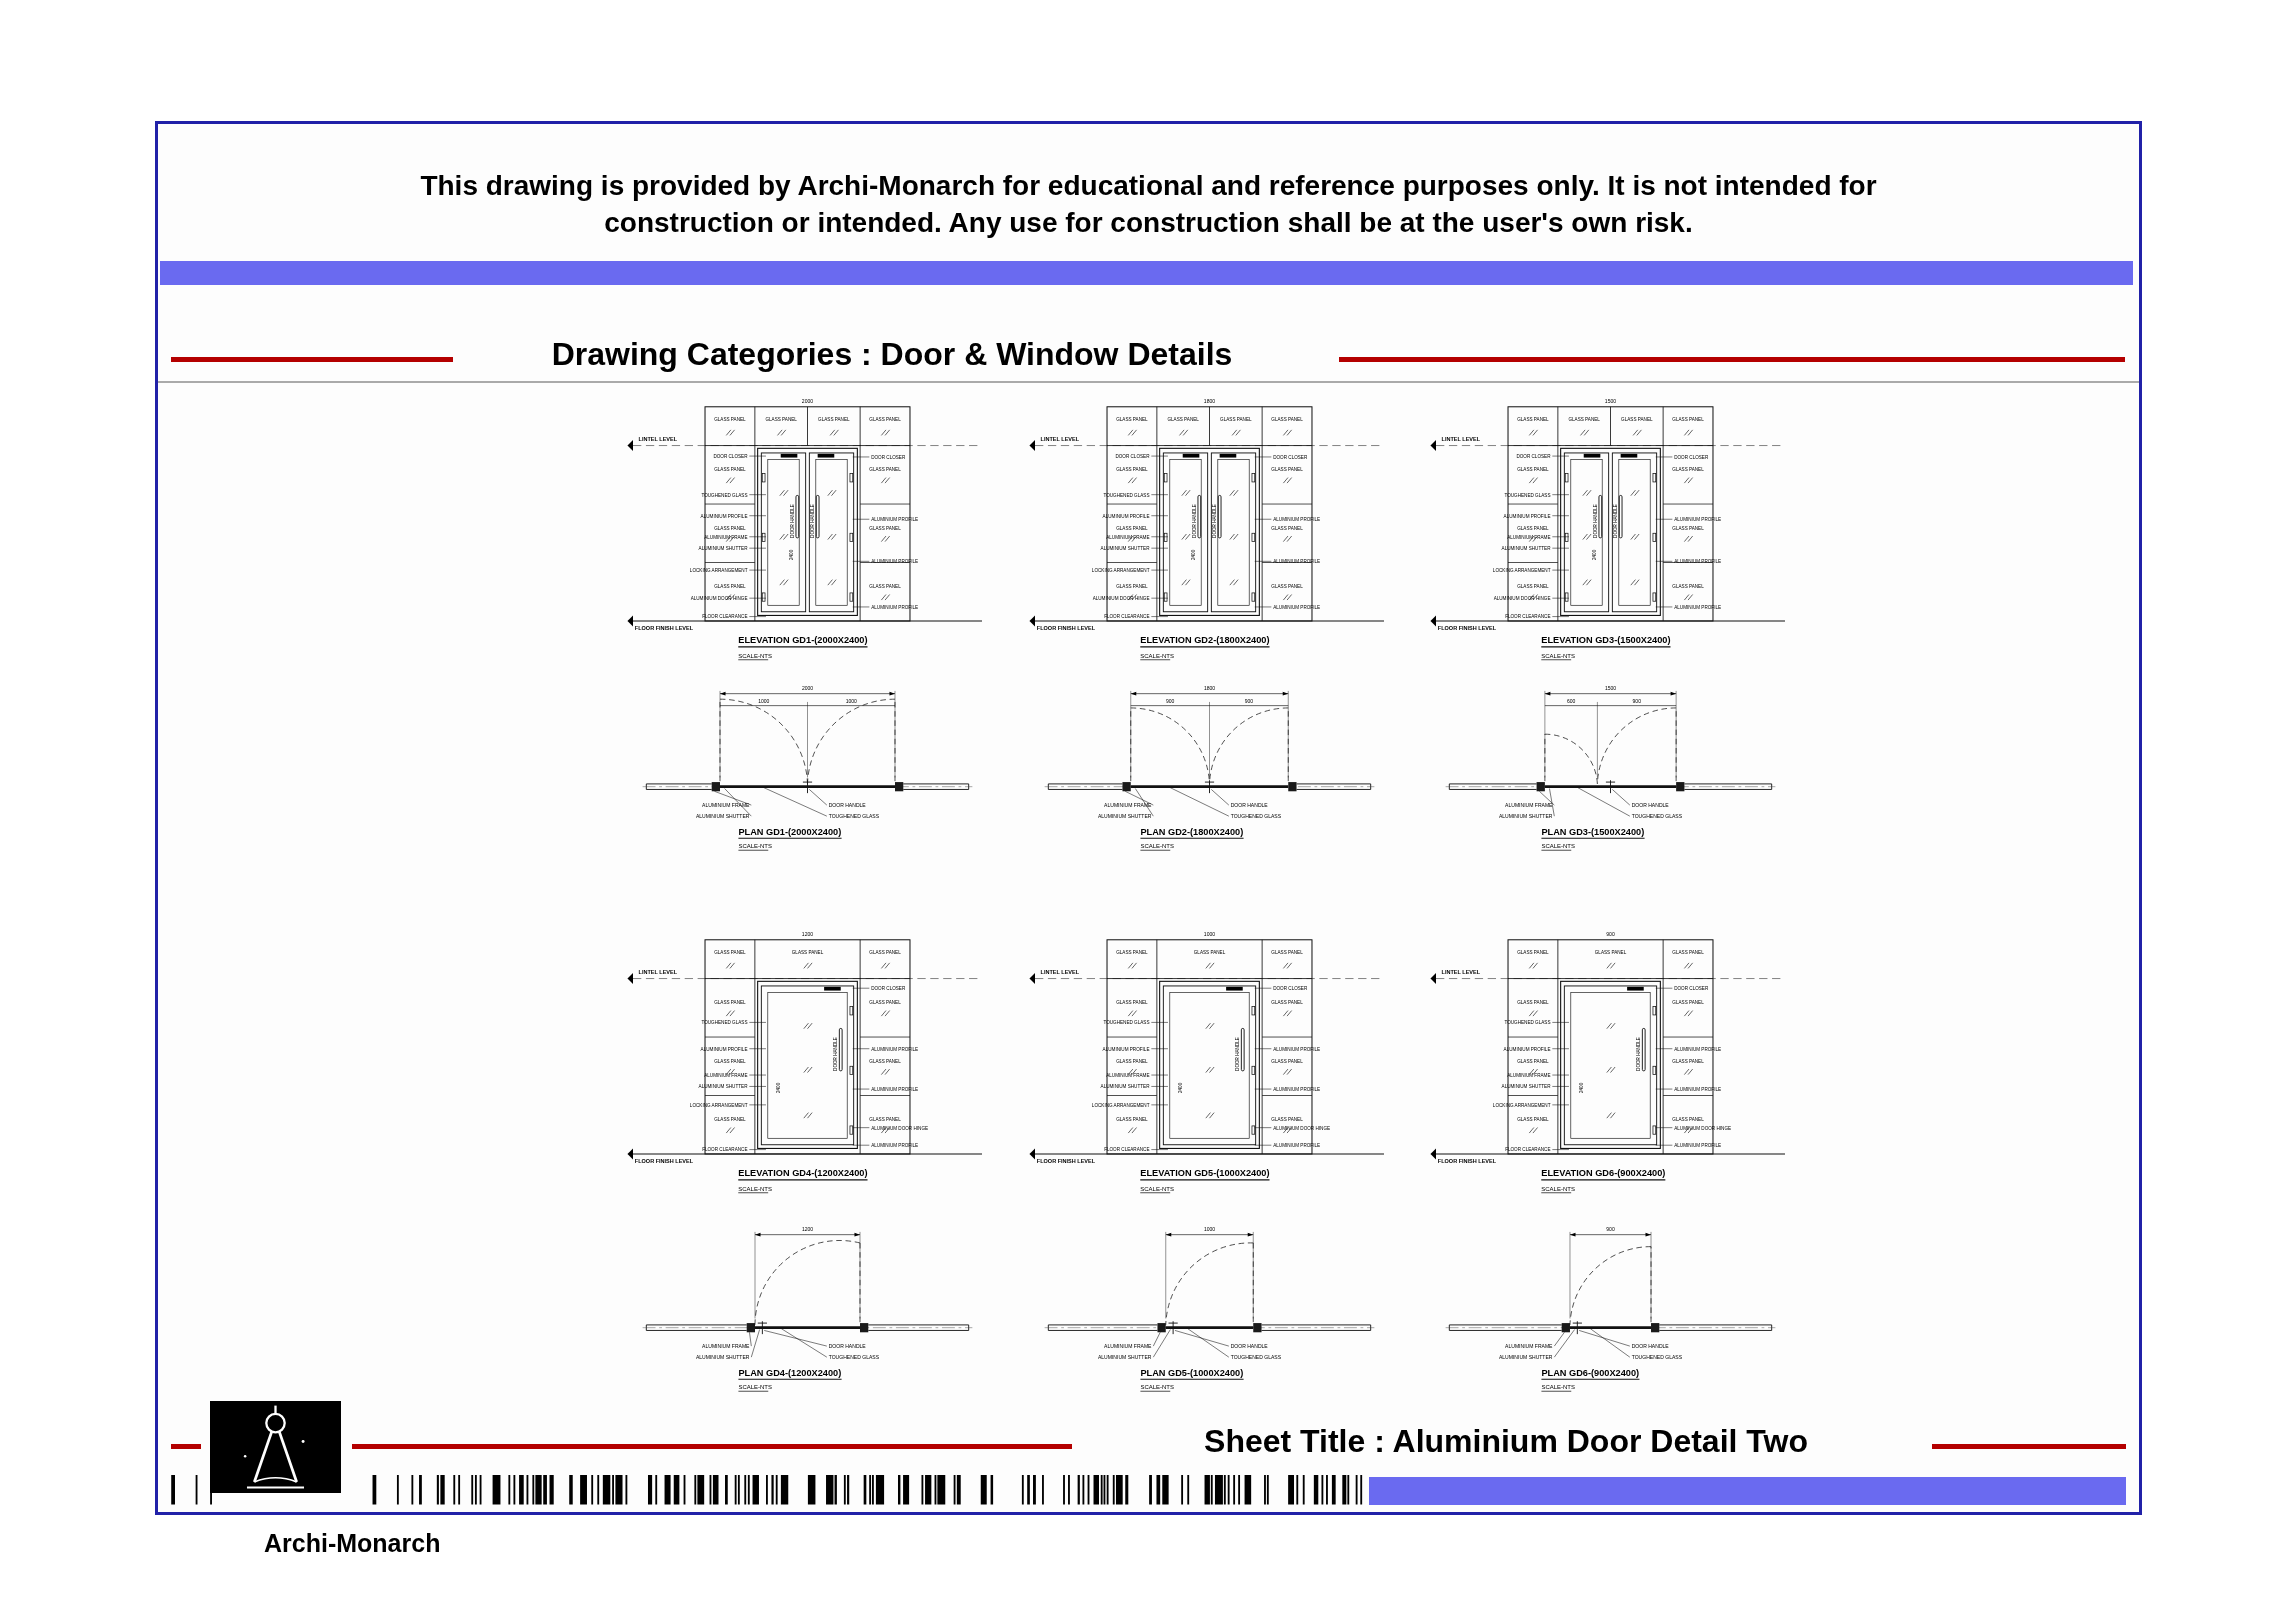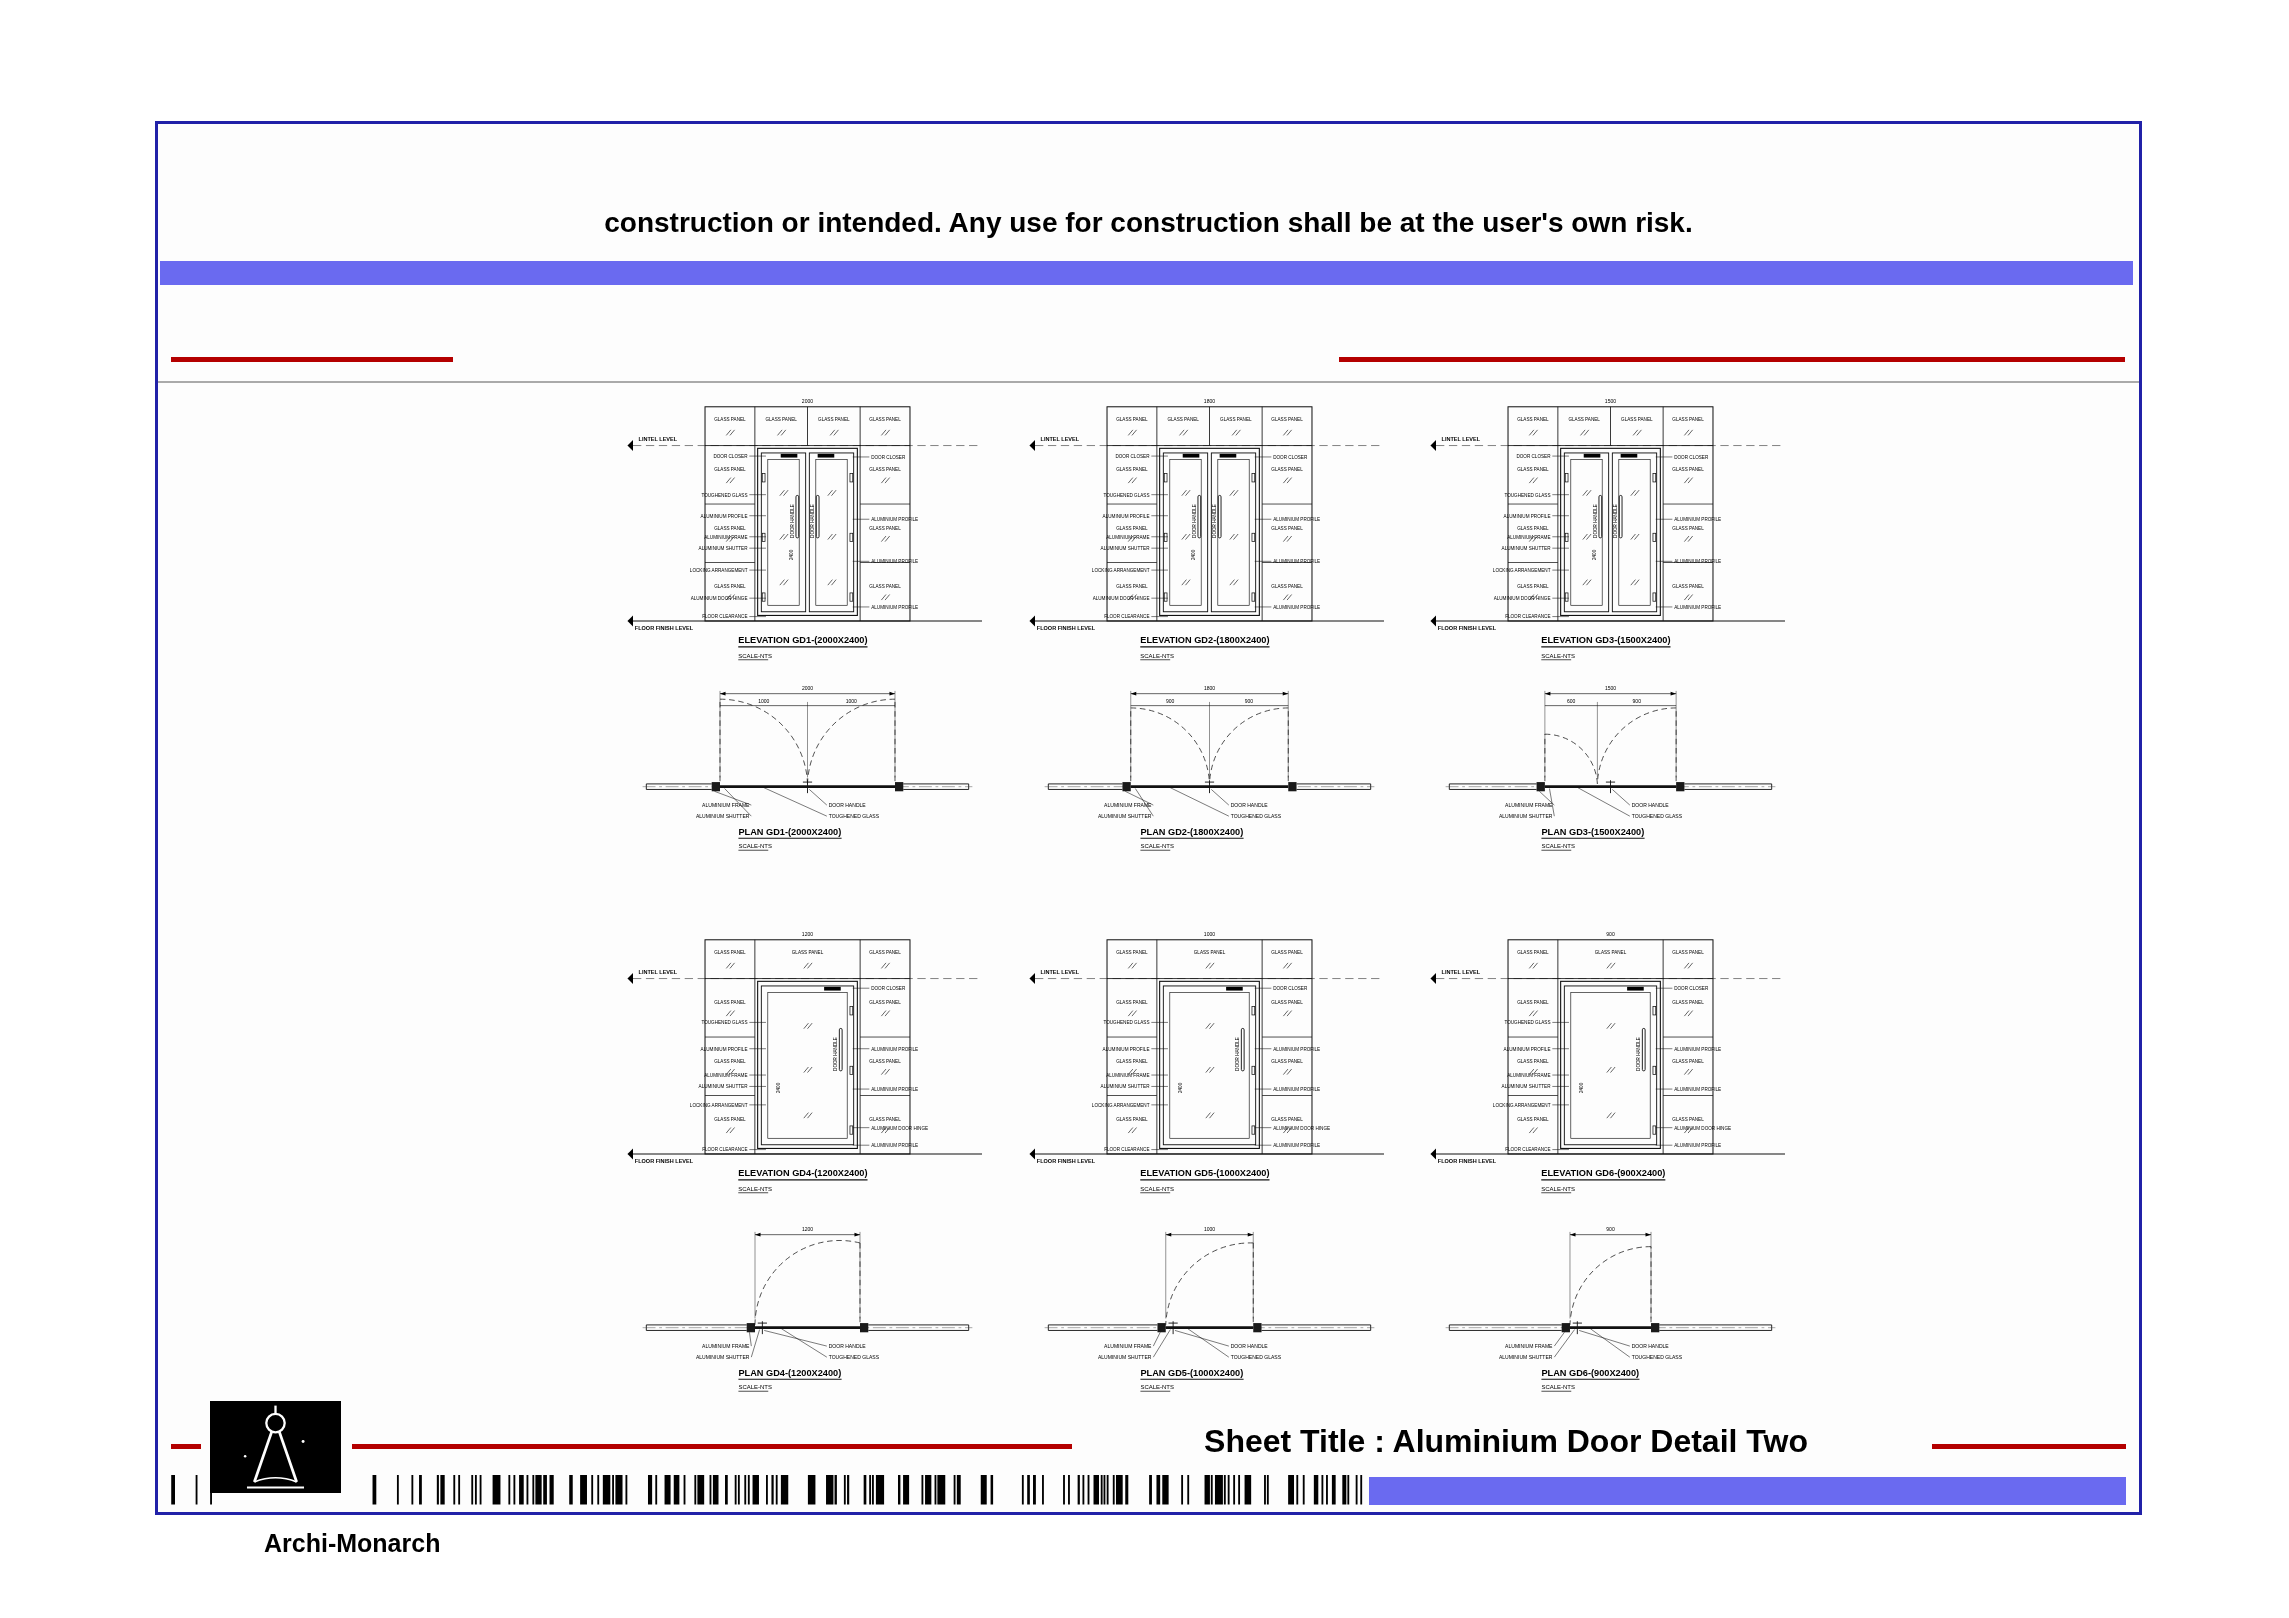--- a/index.html
+++ b/index.html
@@ -18,24 +18,26 @@
   .brand{font-size:25px;font-weight:bold;white-space:nowrap;}
   svg text{font-family:"Liberation Sans", sans-serif;fill:#000;}
   svg{display:block;}
 </style>
 </head>
 <body>
 
 <div id="canvas">
   <div id="sheet" class="abs">
 
+    <div class="abs disc-line" style="top:46px;">This drawing is provided by Archi-Monarch for educational and reference purposes only. It is not intended for</div>
     <div class="abs disc-line" style="top:83px;">construction or intended. Any use for construction shall be at the user's own risk.</div>
     <div class="abs accent-bar" style="left:1.8px;top:137px;width:1973px;height:24px;"></div>
 
     <div class="abs red-rule" style="left:13px;top:233px;width:282px;"></div>
+    <div class="abs cat-title" style="left:305px;top:212px;width:858px;">Drawing Categories : Door &amp; Window Details</div>
     <div class="abs red-rule" style="left:1181px;top:233px;width:786px;"></div>
     <div class="abs gray-div" style="left:0;top:257px;width:1981px;"></div>
 
     <div class="abs" style="left:451px;top:268px;">
         <svg id="elev-GD1" width="397" height="277" viewBox="0 0 430 300">
           <line x1="26" y1="58" x2="404" y2="58" stroke="#555" stroke-width="0.8" stroke-dasharray="9 5"></line>
           <line x1="26" y1="248" x2="404" y2="248" stroke="#111" stroke-width="1.1"></line>
           <path d="M20 58 l6 -6 v12 z" fill="#000"></path>
           <path d="M20 248 l6 -6 v12 z" fill="#000"></path>
           <text x="32" y="53" font-size="6" text-anchor="start" font-weight="bold">LINTEL LEVEL</text>

